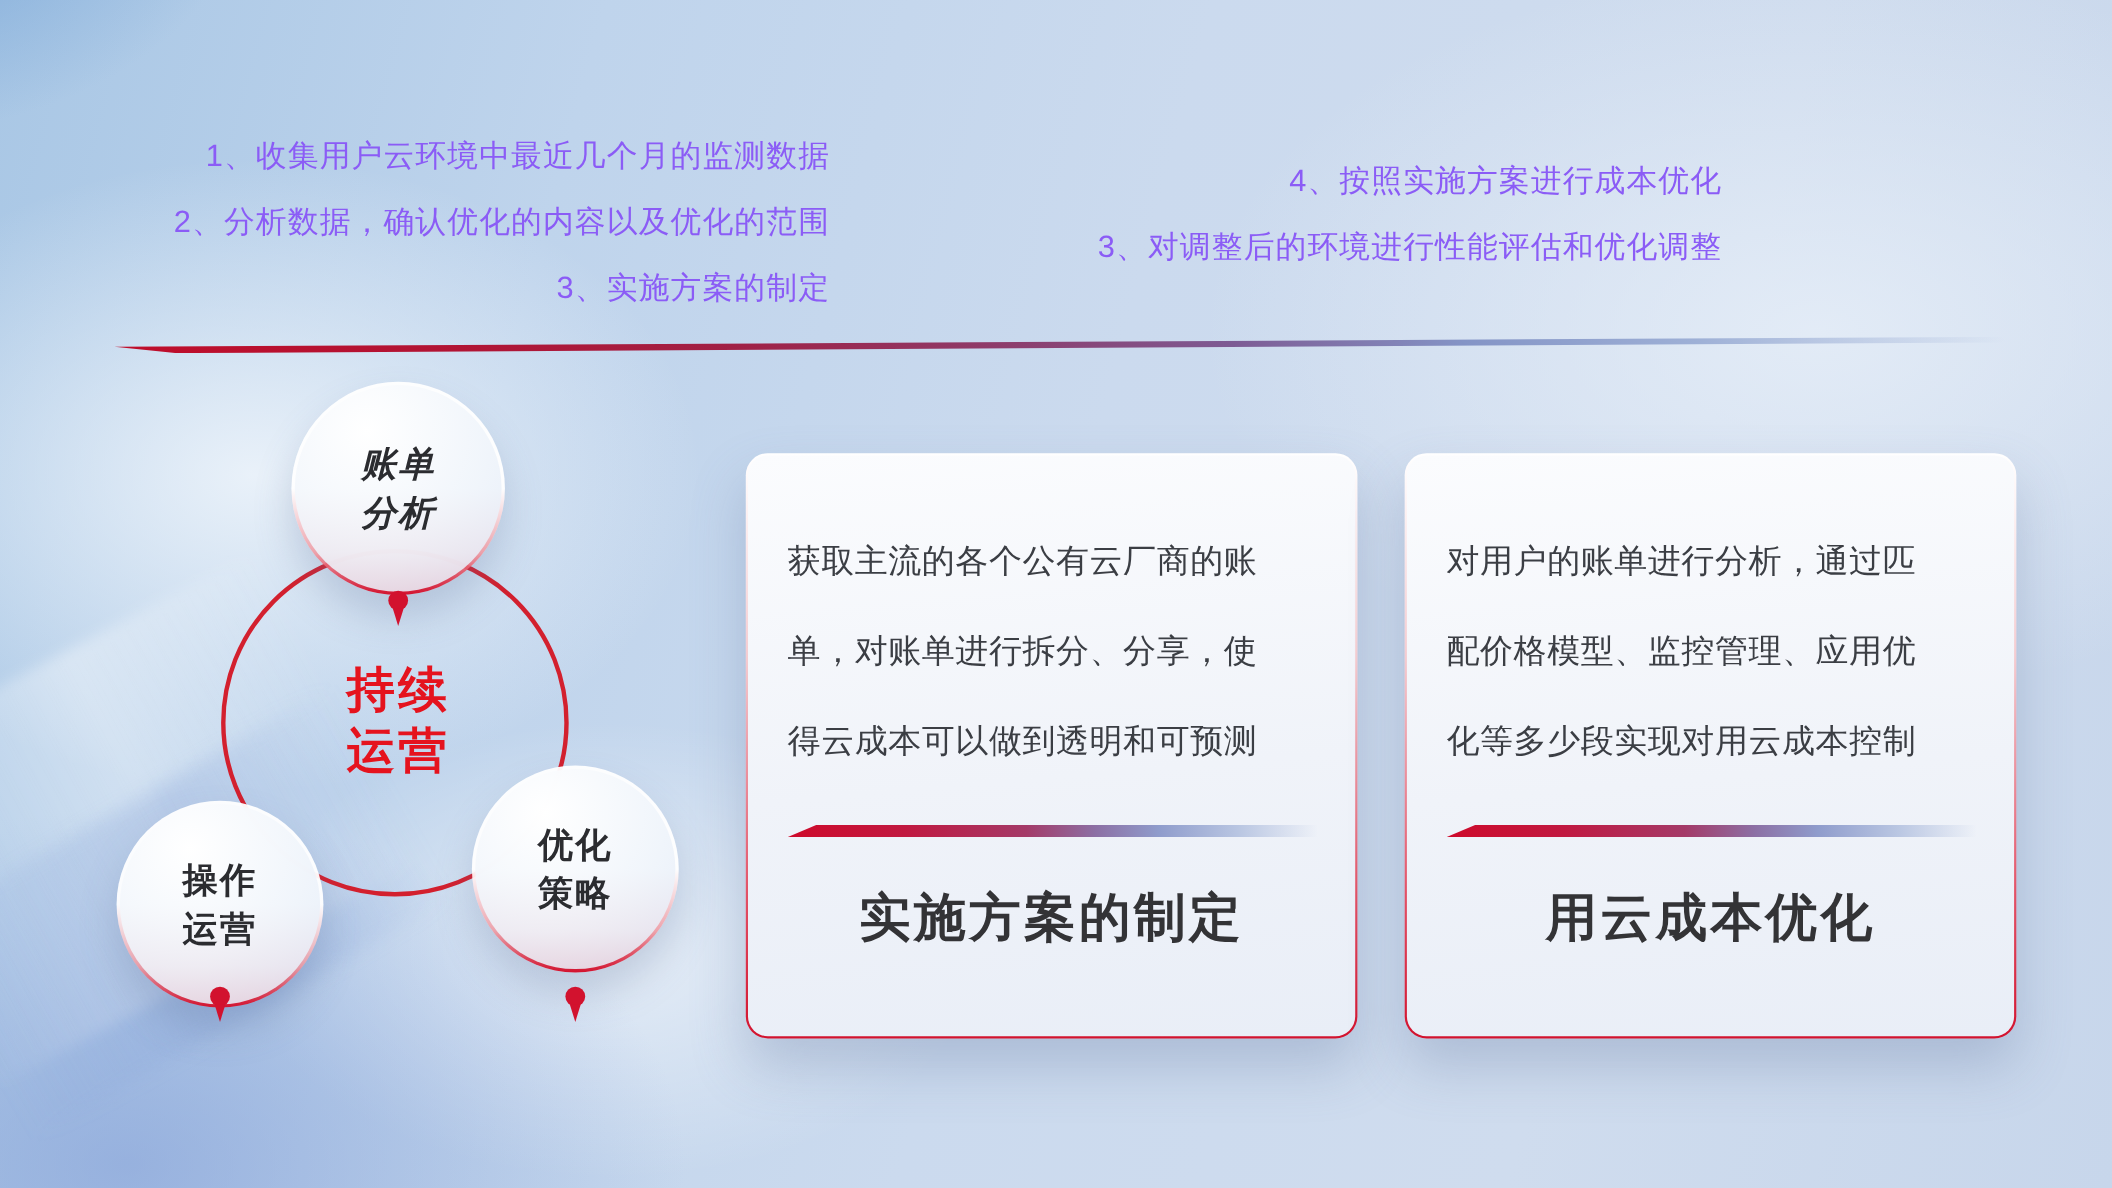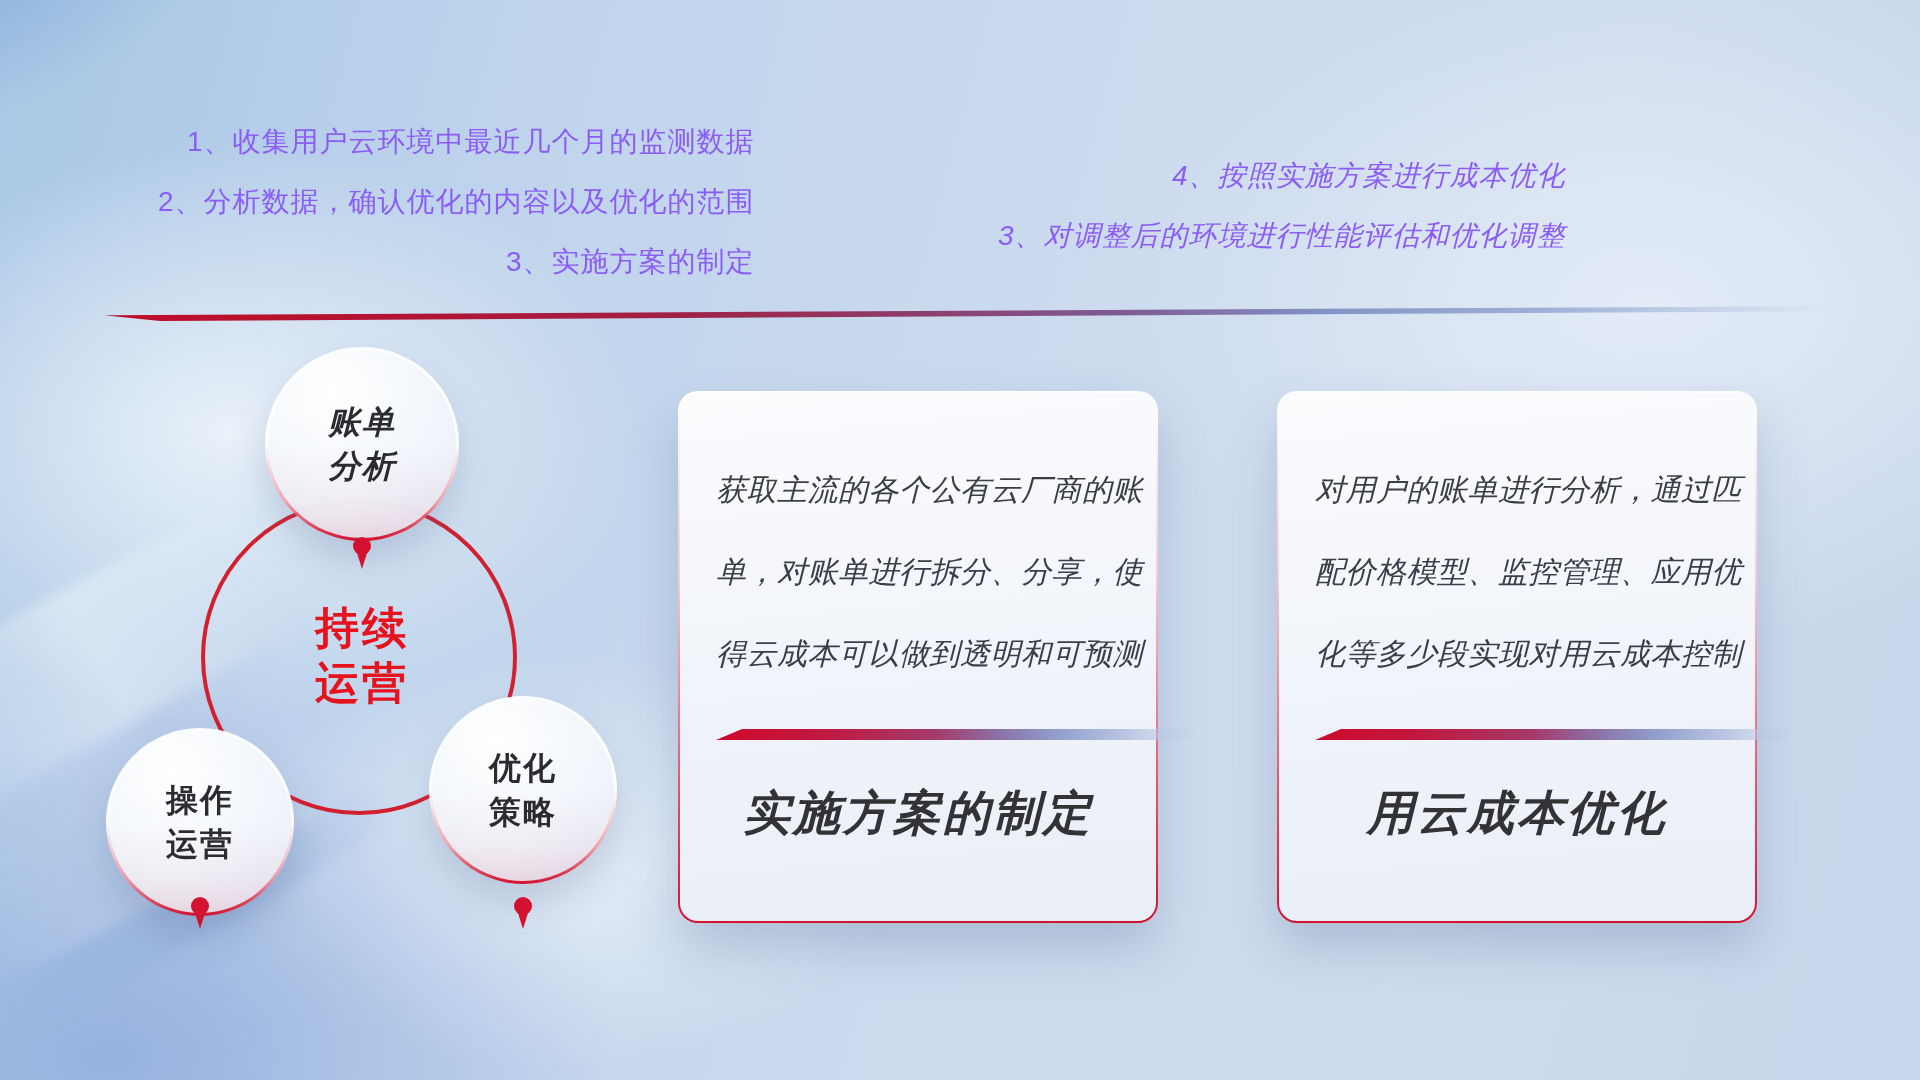--- a/index.html
+++ b/index.html
@@ -18,21 +18,21 @@
   .streak{ position:absolute; pointer-events:none; }
   .streak1{ left:-120px; top:560px; width:560px; height:320px; transform:rotate(-28deg);
     background:linear-gradient(90deg, rgba(255,255,255,0) 0%, rgba(255,255,255,.38) 45%, rgba(255,255,255,0) 80%); filter:blur(6px); }
   .streak2{ left:-60px; top:700px; width:520px; height:220px; transform:rotate(-30deg);
     background:linear-gradient(90deg, rgba(120,150,210,0) 0%, rgba(120,150,210,.28) 50%, rgba(120,150,210,0) 85%); filter:blur(8px); }
 
   
   .steps{ position:absolute; list-style:none; font-size:28px; line-height:60px;
     color:#8b5cf6; letter-spacing:1px; white-space:nowrap;text-align:right; }
   .steps-left{ left:158px; top:112px; }
-  .steps-right{ left:998px; top:146px;font-style:italic; }
+  .steps-right{ left:998px; top:135px; }
 
   
   .swoosh{ position:absolute; left:104px; top:306px; width:1754px; height:15px;
     background:linear-gradient(90deg,#bf0d2a 0%,#b11434 18%,#a12045 32%,#8f3a68 45%,#7d5b94 58%,#8494c6 70%,#9eb0d6 82%, rgba(190,205,228,0) 98%);
     clip-path:polygon(0 62%, 100% 0, 100% 34%, 3.2% 100%); }
 
   
   .ring{ position:absolute; left:201px; top:499px; width:316px; height:316px;
     border:4px solid #d3202e; border-radius:50%; }
   .node{ position:absolute; border-radius:50%; padding:3px;
@@ -48,23 +48,23 @@
   .center-label{ position:absolute; left:262px; top:600px; width:200px; text-align:center;
     font-size:44px; font-weight:800; color:#e5131e; line-height:55px; letter-spacing:3px; }
   .dot{ position:absolute; width:18px; height:18px; border-radius:50%; background:#d2122e; }
   .dot::after{ content:""; position:absolute; left:4px; top:16px; width:0; height:0;
     border-left:5px solid transparent; border-right:5px solid transparent; border-top:16px solid #d2122e; }
   .dot-top{ left:353px; top:537px; }
   .dot-bl{ left:191px; top:897px; }
   .dot-br{ left:514px; top:897px; }
 
   
-  .card-border{ position:absolute; top:391px; width:480px; height:532px; border-radius:20px; padding:2px;
+  .card-border{ position:absolute; top:412px; width:556px; height:532px; border-radius:20px; padding:2px;
     background:linear-gradient(180deg,#ffffff 0%,#f4ccd1 35%,#e35267 75%,#d2122e 100%);
-    box-shadow:0 26px 48px rgba(100,120,160,.30);font-style:italic; }
+    box-shadow:0 26px 48px rgba(100,120,160,.30); }
   .card1{ left:678px; } .card2{ left:1277px; }
   .card{ width:100%; height:100%; border-radius:18px; display:flex; flex-direction:column;
     padding:56px 36px 44px;
     background:linear-gradient(175deg,#fbfcfe 0%,#f0f3f9 55%,#e9eef7 100%); }
   .card-body{ font-size:30px; color:#3b3e44; letter-spacing:.5px; }
   .card-body div{ line-height:82px; white-space:nowrap; }
   .card-divider{ width:482px; height:11px; margin:34px auto 0;
     background:linear-gradient(90deg,#ce0a2b 0%,#c11840 22%,#a43a68 45%,#8c6fa4 58%,#8f9ccc 70%,#b9c6e2 85%, rgba(226,233,243,0) 100%);
     clip-path:polygon(26px 0, 100% 0, 100% 100%, 0 100%); }
   .card-title{ margin-top:42px; text-align:center; font-size:47px; font-weight:800;

